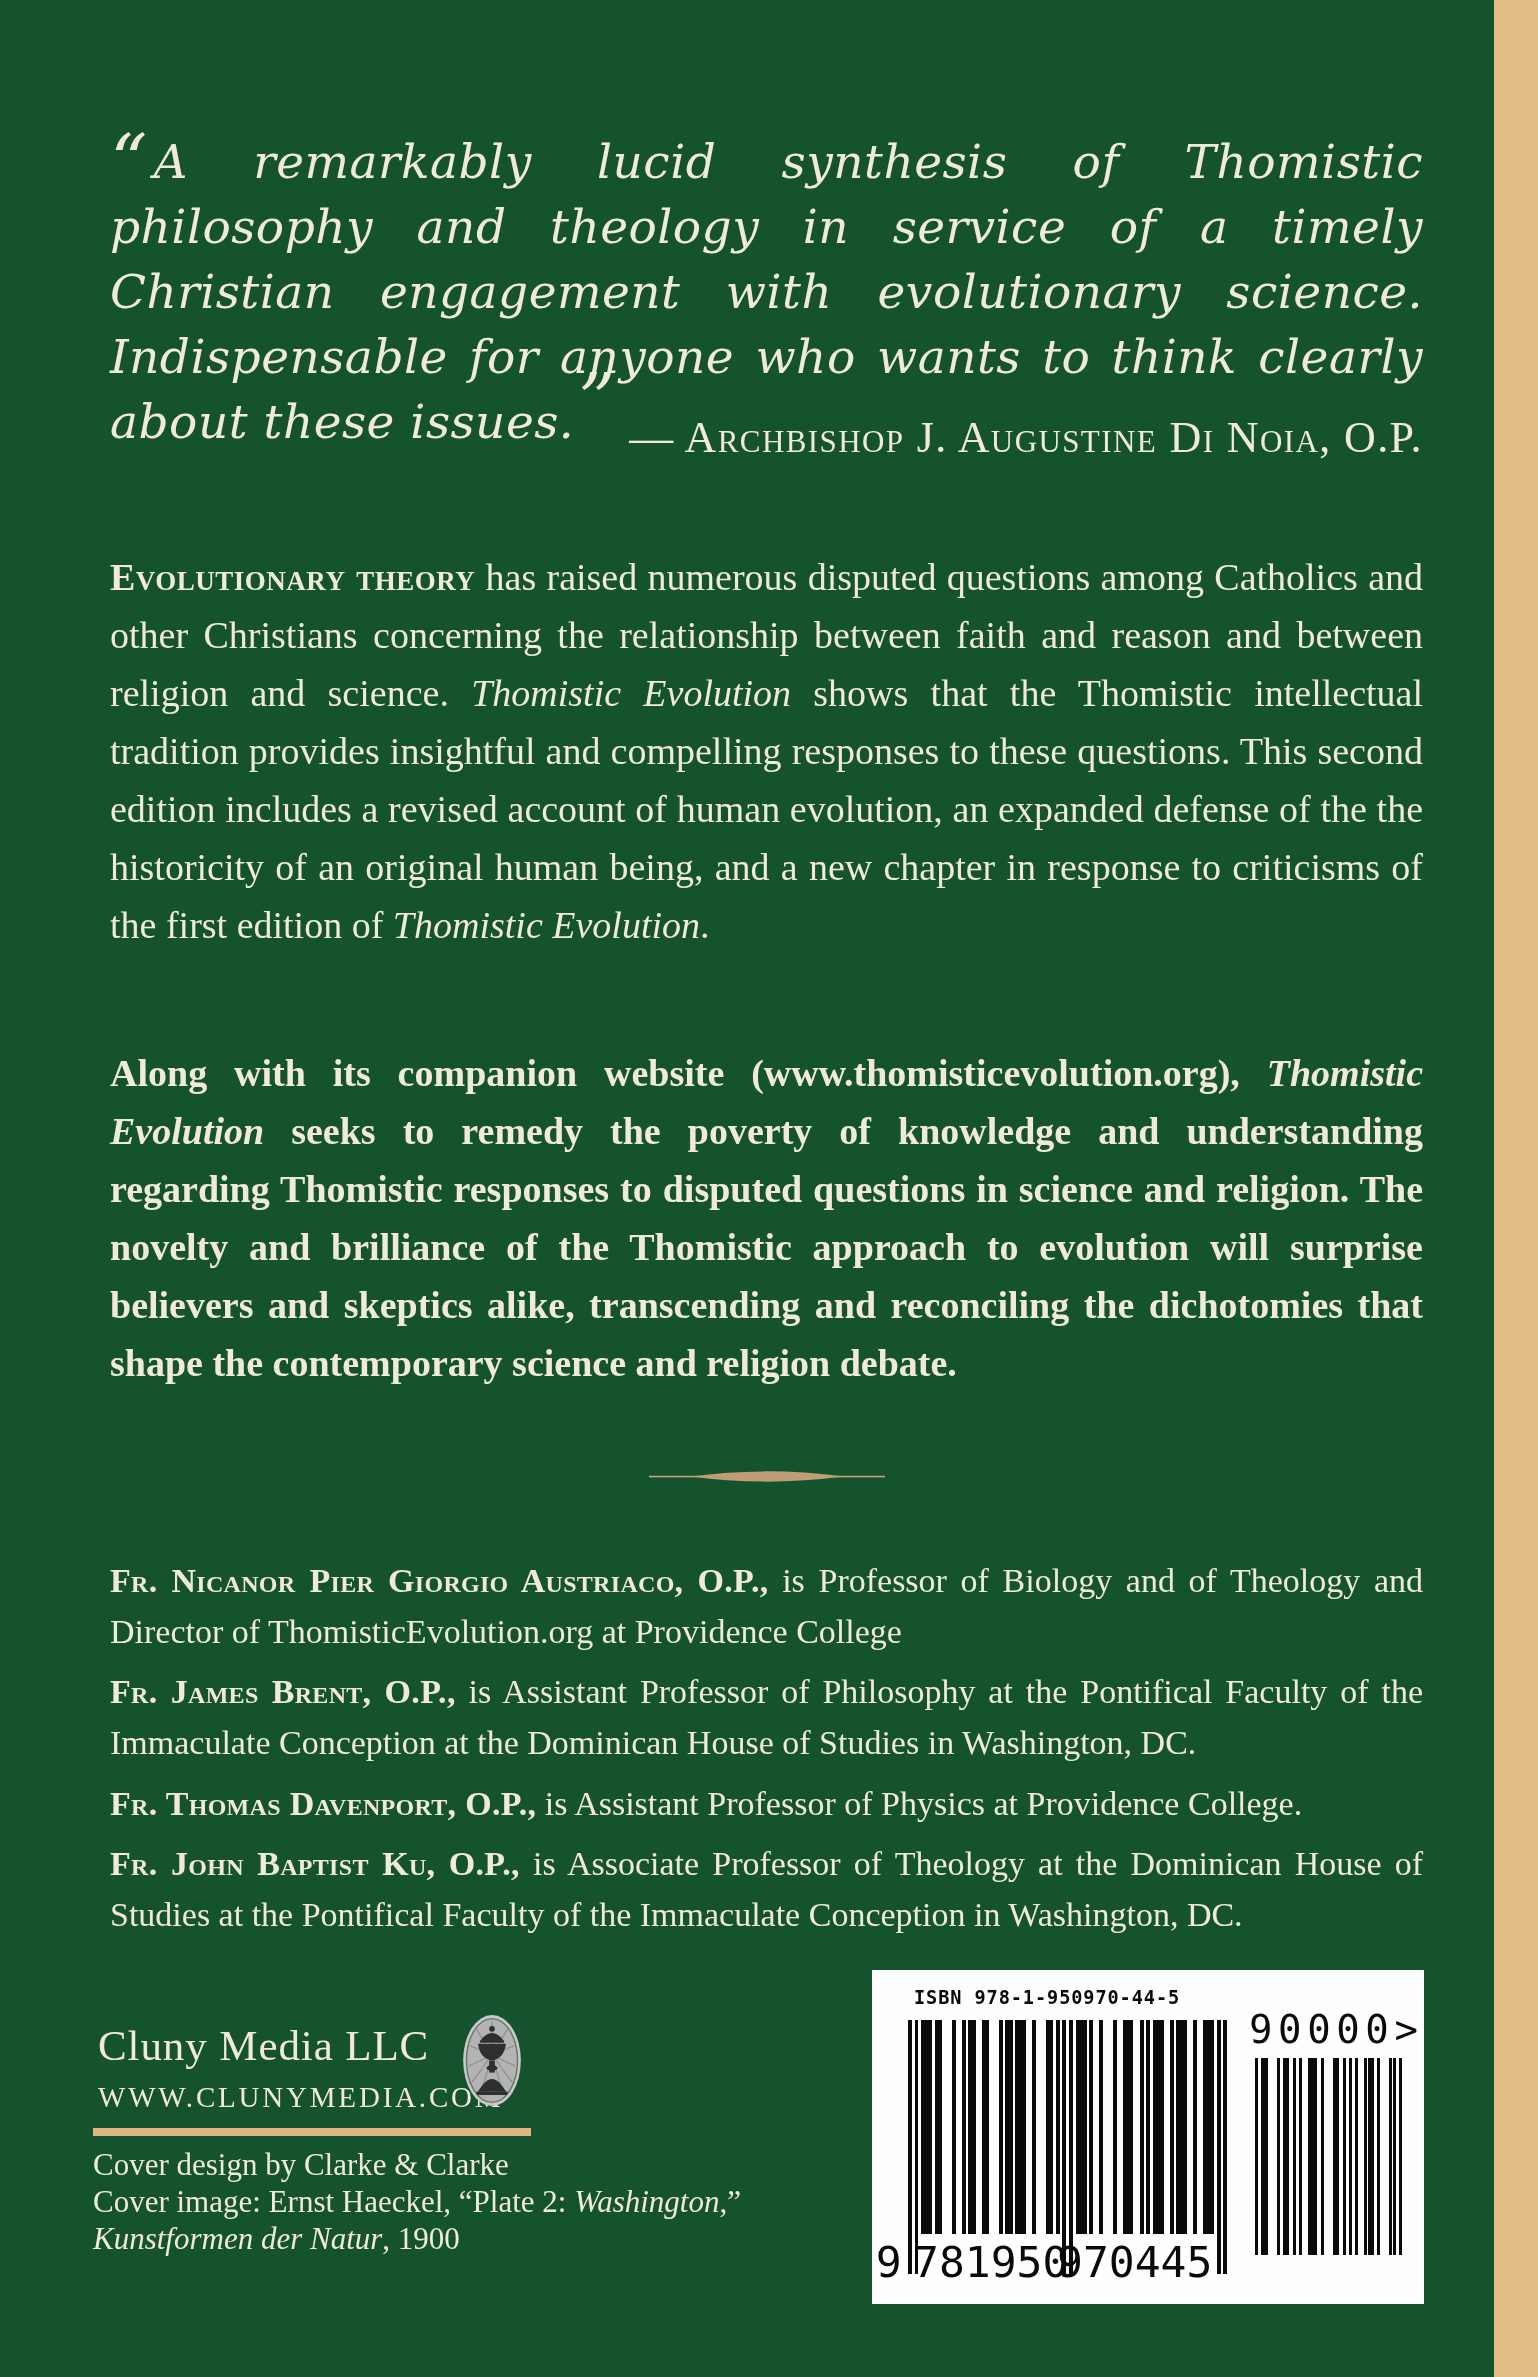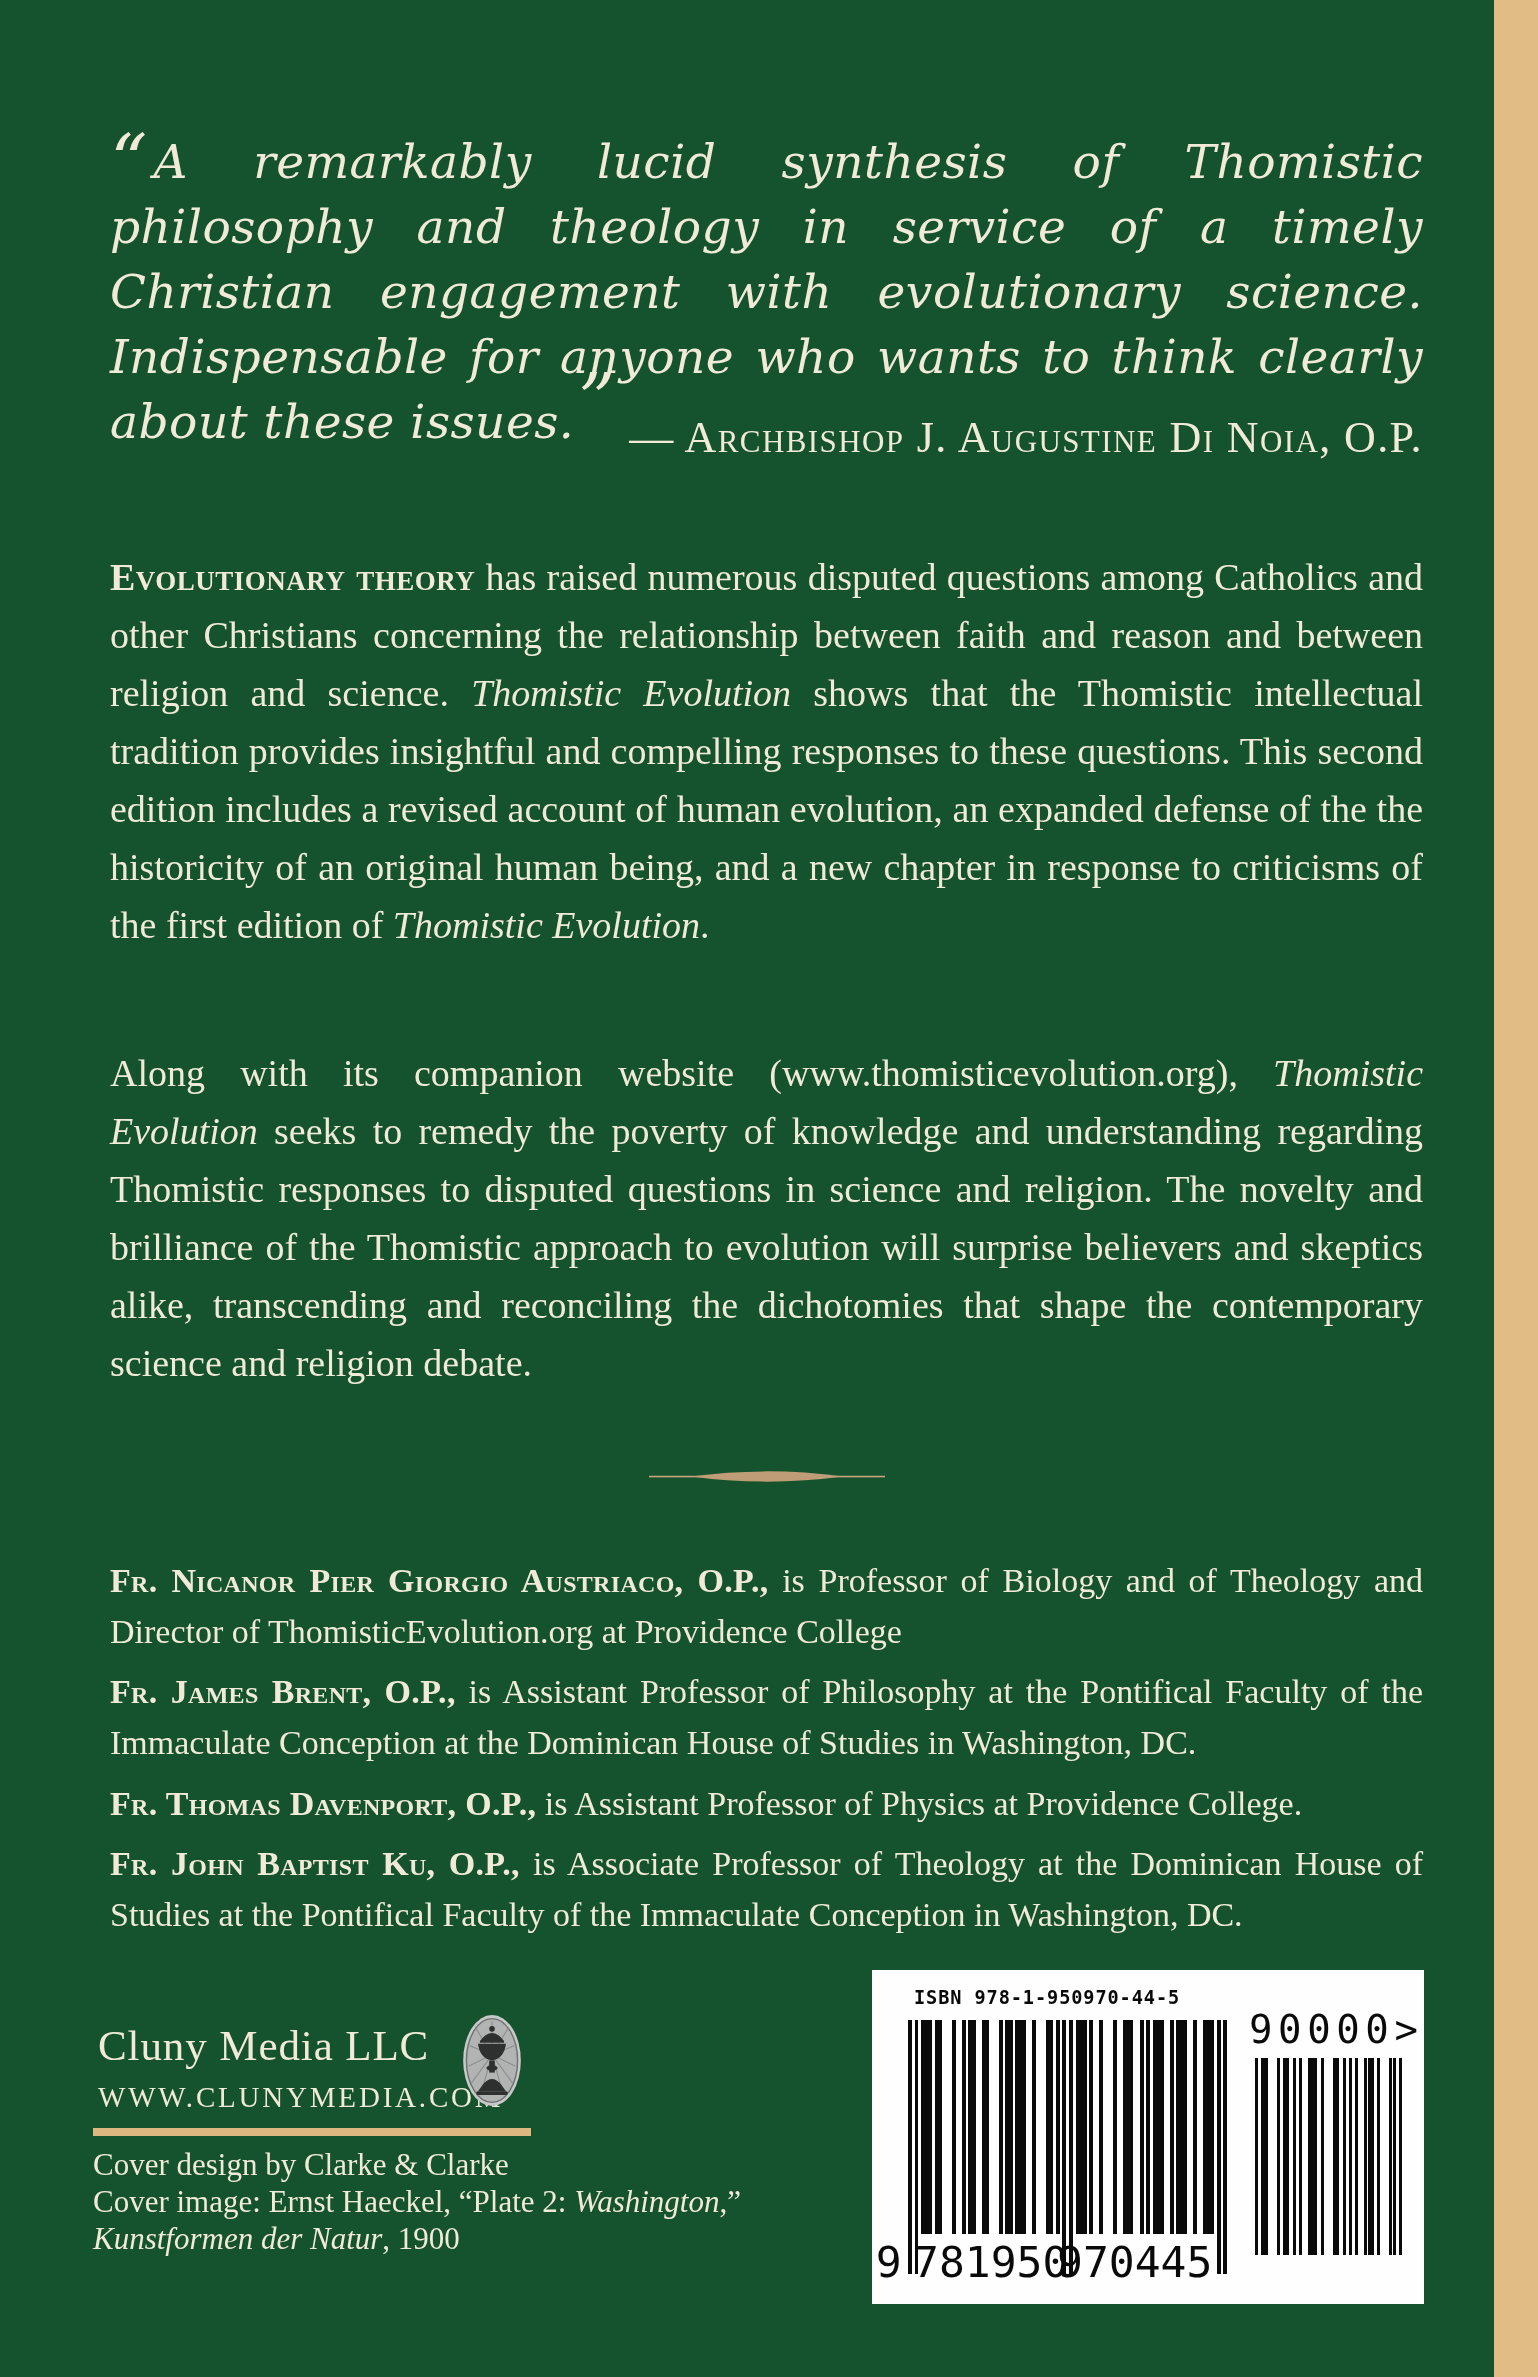--- a/index.html
+++ b/index.html
@@ -11,21 +11,21 @@
   .quote{left:110px;top:129px;width:1313px;font-family:"DejaVu Serif",serif;font-style:italic;
          font-size:47px;line-height:65px;text-align:justify;letter-spacing:0.5px;}
   .qo{font-size:73px;line-height:0;vertical-align:-7.5px;margin-right:5.6px;}
   .qc{font-size:73px;line-height:0;vertical-align:13px;margin-left:3.7px;}
 
   .attrib{left:110px;top:412px;width:1313px;text-align:right;font-size:44px;
           font-variant:small-caps;letter-spacing:1.4px;}
 
   .body-para{left:110px;width:1313px;font-size:38px;line-height:58px;text-align:justify;}
   .p1{top:548px;}
-  .p2{top:1044px;}
+  .p2{top:1044px;font-weight:bold;}
   .sc{font-variant:small-caps;font-weight:600;letter-spacing:0.5px;}
   .it{font-style:italic;}
   .nm{font-variant:small-caps;font-weight:700;letter-spacing:0.3px;}
 
   .divider{left:110px;top:1469px;width:1313px;display:flex;justify-content:center;}
 
   .bios{left:110px;top:1555px;width:1313px;}
   .bio{font-size:34px;line-height:51px;text-align:justify;margin-bottom:9.3px;}
 
   .pub-name{left:98px;top:2021px;font-size:43px;letter-spacing:0.9px;}

